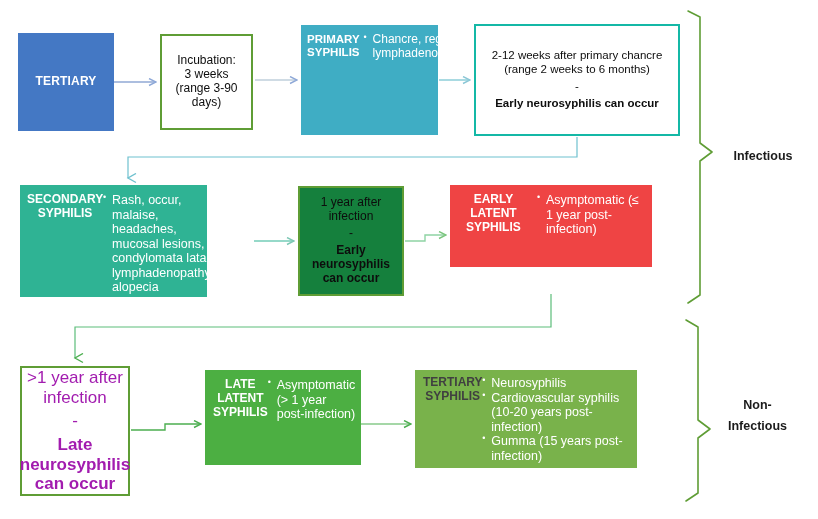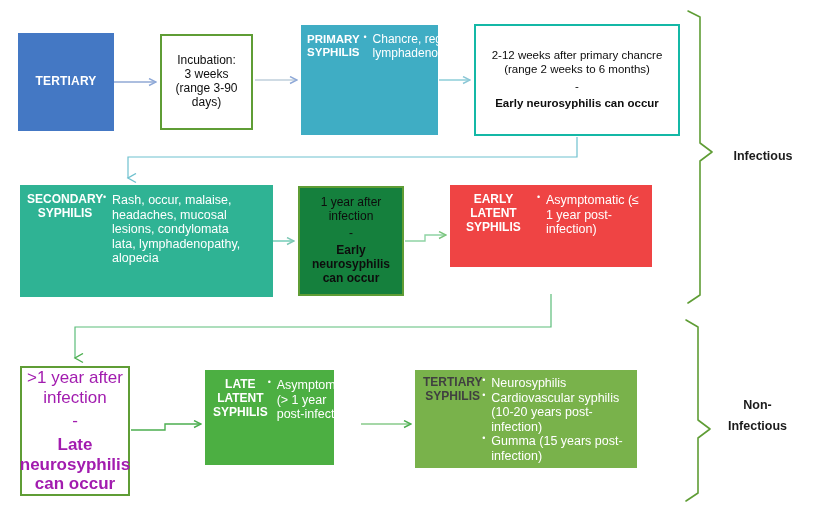--- a/index.html
+++ b/index.html
@@ -106,21 +106,21 @@
   }
   #node-secondary-window .body .strong {
     font-weight: bold;
   }
   #node-secondary-window .gap {
     display: block;
     height: 4px;
   }
 
   #node-secondary {
-    left: 20px; top: 185px; width: 253px; height: 112px;
+    left: 20px; top: 185px; width: 187px; height: 112px;
     background: #2fb394;
     padding: 8px 24px 6px 7px;
     justify-content: flex-start;
   }
   #node-secondary .title {
     color: #ffffff;
     font-size: 12px;
     margin-bottom: 16px;
   }
   #node-secondary .bullets {
@@ -169,21 +169,21 @@
   }
   #node-gt-oneyear .body {
     color: #a21caf;
     font-size: 17px;
     text-align: center;
   }
   #node-gt-oneyear .body .strong { font-weight: bold; }
   #node-gt-oneyear .gap { display:block; height: 4px; }
 
   #node-late-latent {
-    left: 205px; top: 370px; width: 129px; height: 95px;
+    left: 205px; top: 370px; width: 156px; height: 95px;
     background: #4caf42;
     padding: 8px 8px 6px 8px;
     justify-content: flex-start;
   }
   #node-late-latent .title {
     color: #ffffff;
     font-size: 12px;
     margin-bottom: 8px;
   }
   #node-late-latent .bullets {

